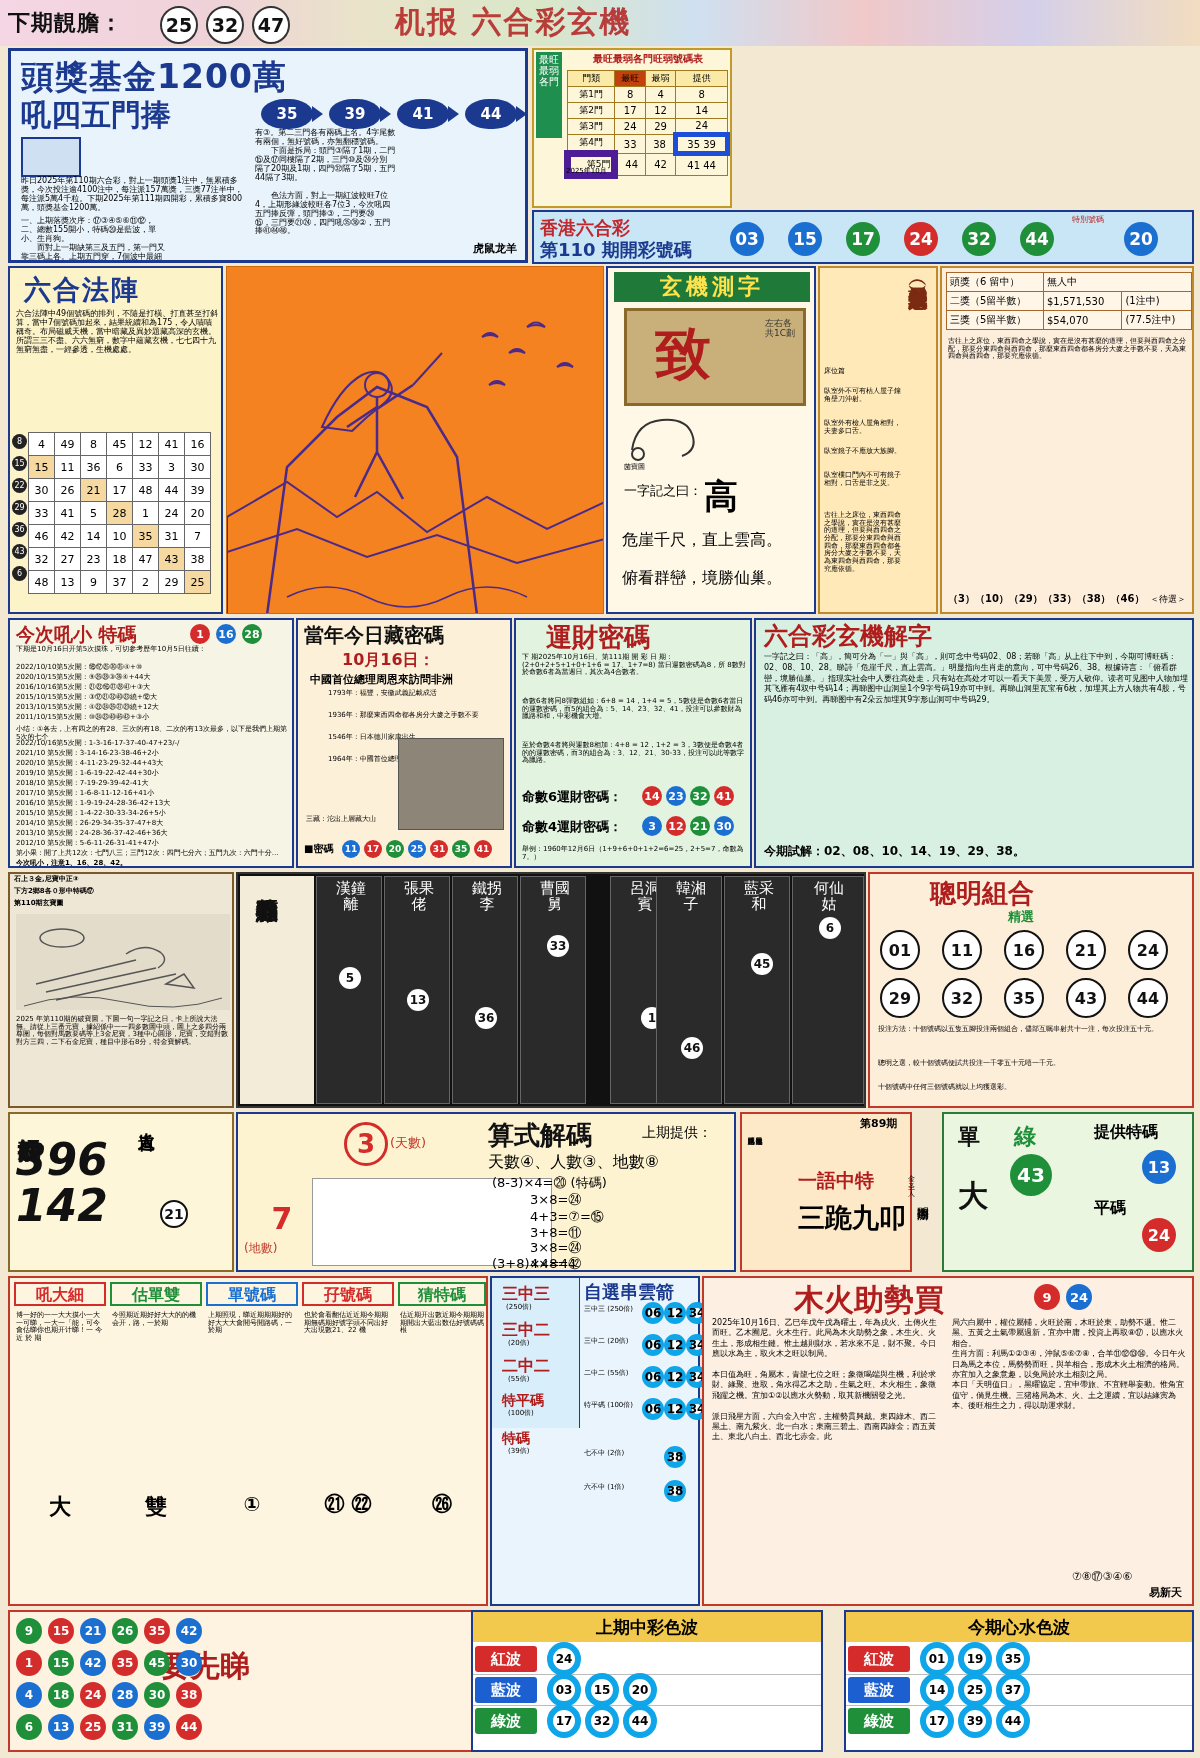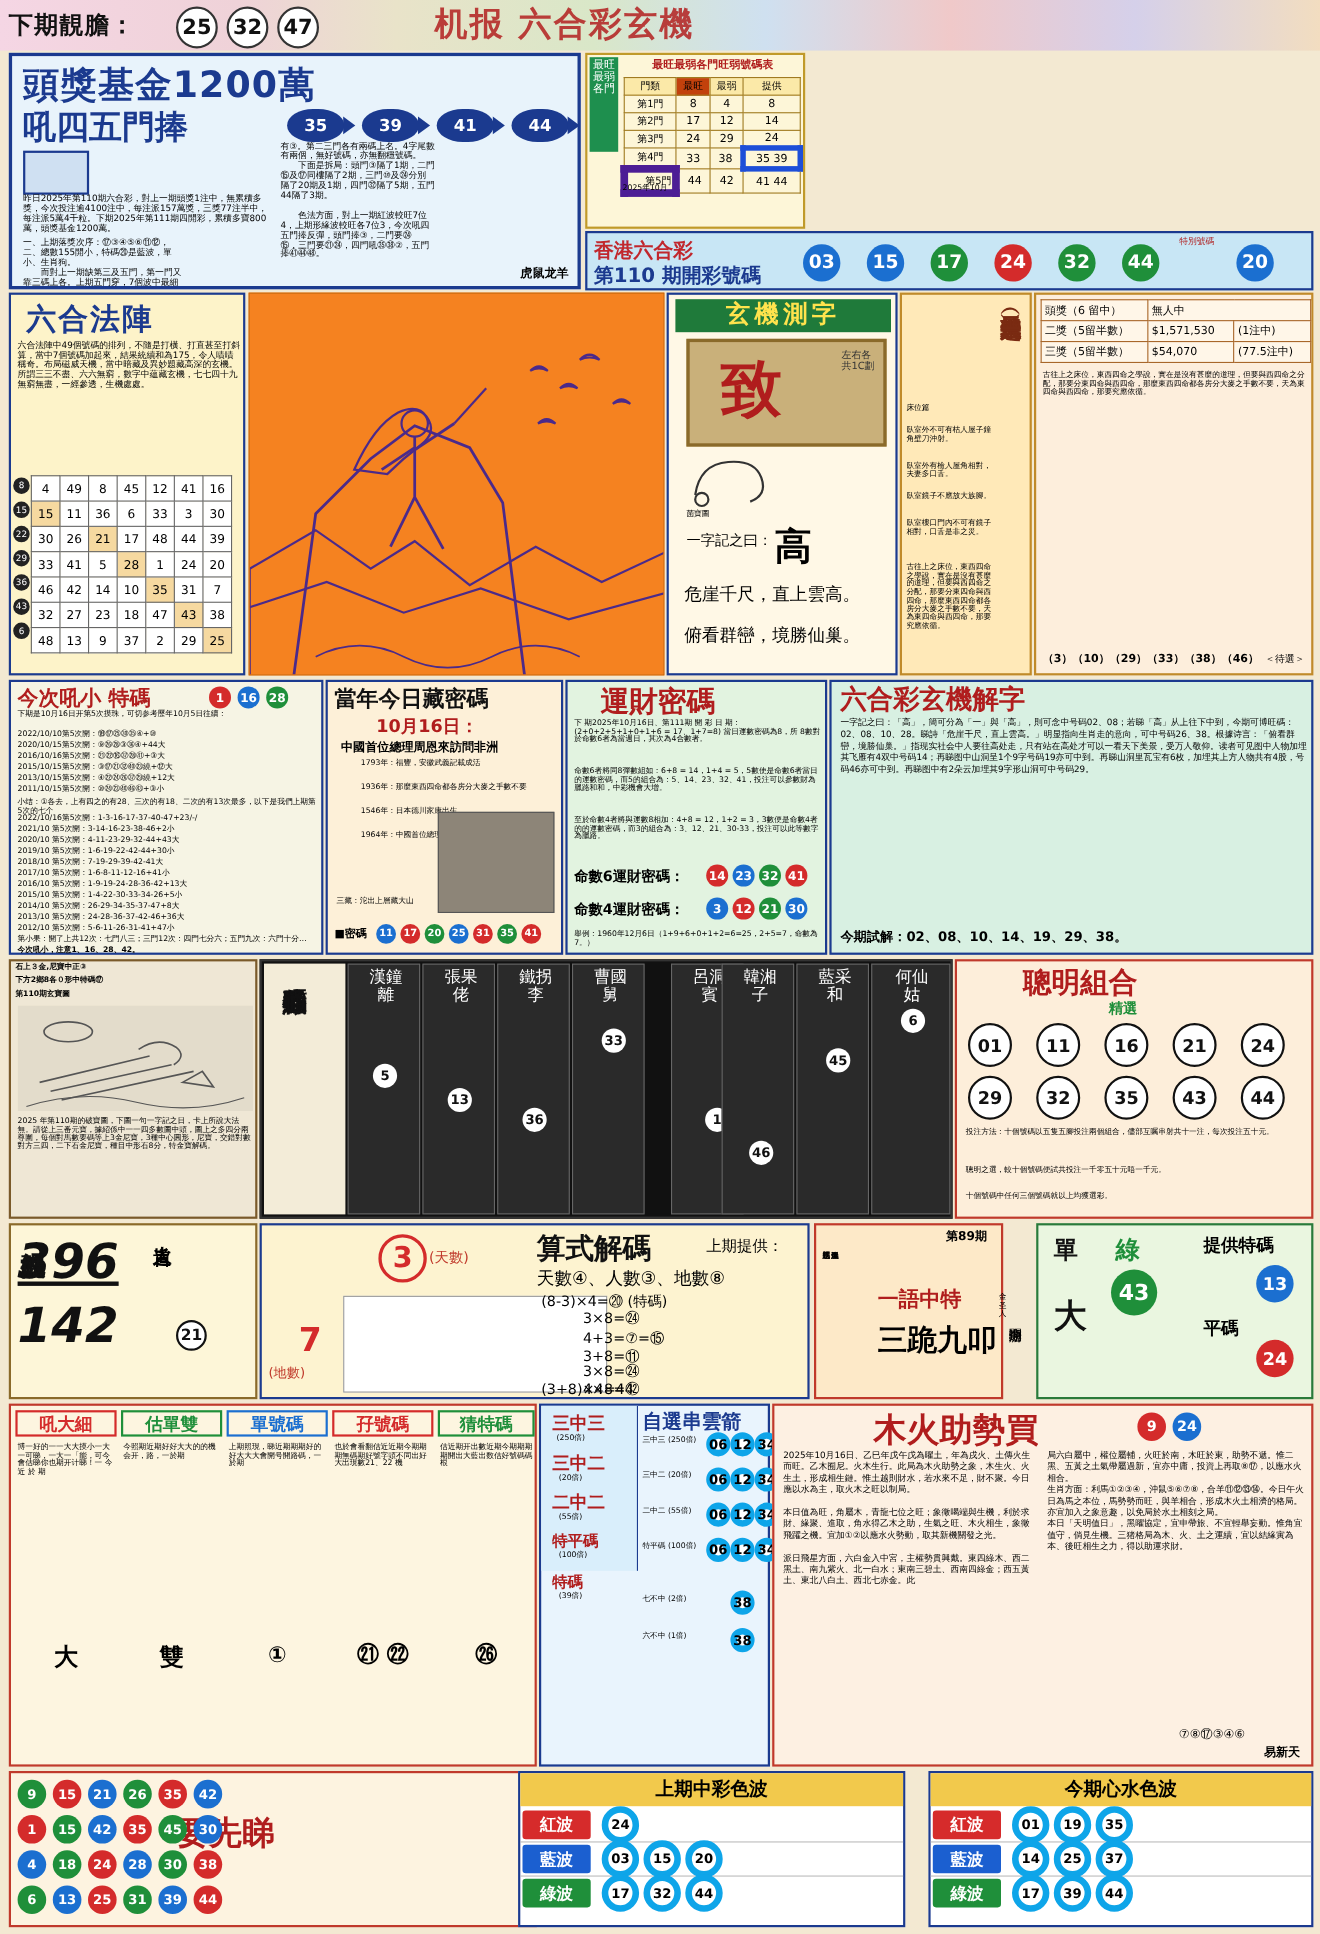--- a/index.html
+++ b/index.html
@@ -471,21 +471,21 @@
     <div class="ball abs" style="left:72px;top:104px;width:40px;height:40px;background:#fff;border:2px solid #111;color:#111;font-size:16px;">32</div>
     <div class="ball abs" style="left:134px;top:104px;width:40px;height:40px;background:#fff;border:2px solid #111;color:#111;font-size:16px;">35</div>
     <div class="ball abs" style="left:196px;top:104px;width:40px;height:40px;background:#fff;border:2px solid #111;color:#111;font-size:16px;">43</div>
     <div class="ball abs" style="left:258px;top:104px;width:40px;height:40px;background:#fff;border:2px solid #111;color:#111;font-size:16px;">44</div>
     <div class="abs xtiny" style="left:8px;top:152px;width:310px;">投注方法：十個號碼以五隻五腳投注兩個組合，儘部互嘱串射共十一注，每次投注五十元。</div>
     <div class="abs xtiny" style="left:8px;top:186px;width:310px;">聰明之選，較十個號碼便試共投注一千零五十元唔一千元。</div>
     <div class="abs xtiny" style="left:8px;top:210px;width:310px;">十個號碼中任何三個號碼就以上均獲選彩。</div>
   </div>
 
   <div class="abs" id="hand">
-    <div class="abs" style="left:6px;top:8px;font-size:44px;font-weight:bold;font-style:italic;color:#111;text-decoration:underline;">396</div>
+    <div class="abs" style="left:6px;top:20px;font-size:44px;font-weight:bold;font-style:italic;color:#111;">396</div>
     <div class="abs" style="left:6px;top:66px;font-size:44px;font-weight:bold;font-style:italic;color:#111;">142</div>
     <div class="abs vert" style="left:4px;top:8px;height:140px;font-size:22px;font-weight:bold;color:#111;">扶乩解碼</div>
     <div class="abs vert" style="left:126px;top:6px;height:70px;font-size:17px;font-weight:bold;">旨道人</div>
     <div class="ball abs" style="left:150px;top:86px;width:28px;height:28px;background:#fff;border:2px solid #111;color:#111;font-size:14px;">21</div>
   </div>
 
   <div class="abs" id="calc">
     <div class="abs" style="left:250px;top:4px;font-size:26px;font-weight:bold;color:#111;">算式解碼</div>
     <div class="abs" style="left:404px;top:10px;font-size:14px;">上期提供：</div>
     <div class="abs" style="left:250px;top:38px;font-size:16px;">天數④、人數③、地數⑧</div>

